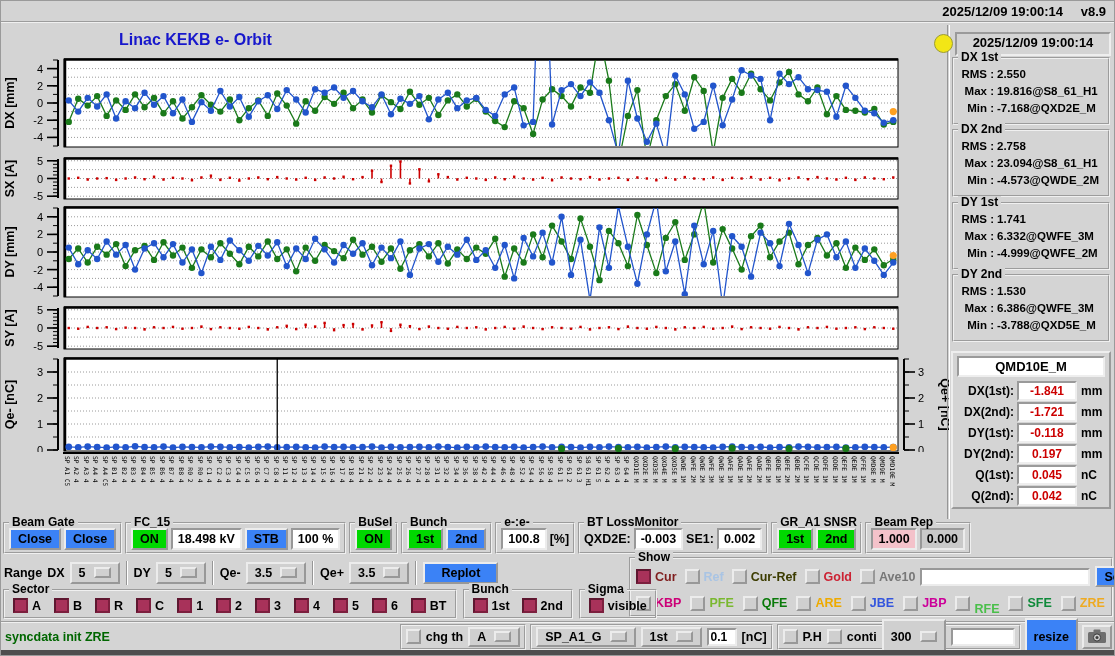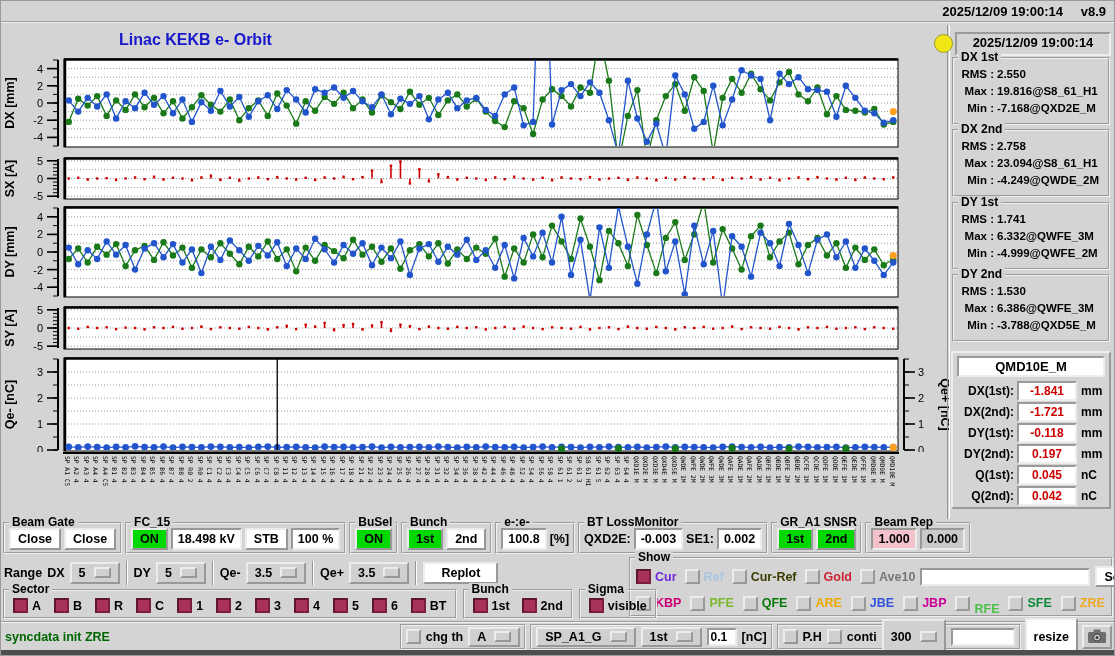--- a/index.html
+++ b/index.html
@@ -38,21 +38,21 @@
   .qmdtitle{border:2px inset #eee;background:#fff;text-align:center;font:bold 13px "Liberation Sans",sans-serif;
             padding:1px 0;margin:0 1px 4px;}
   .qrow{display:flex;align-items:center;margin:2px 0;height:19px;}
   .qlab{width:58px;text-align:right;font:bold 12px "Liberation Sans",sans-serif;margin-right:3px;}
   .qval{width:56px;border:2px inset #eee;background:#fff;color:#cc0000;text-align:center;
         font:bold 12px "Liberation Sans",sans-serif;padding:1px 0;}
   .qunit{font:bold 12px "Liberation Sans",sans-serif;margin-left:4px;}
   
   .grp{position:relative;border:2px groove #f0f0f0;display:flex;align-items:center;gap:3px;
        padding:4px 4px 3px 4px;height:32px;box-sizing:border-box;background:#d4d4d4;}
-  .btn{appearance:none;border:2px outset #ececec;background:#ffffff;font:bold 12.5px "Liberation Sans",sans-serif;
+  .btn{appearance:none;border:2px outset #ececec;background:#3b82f6;font:bold 12.5px "Liberation Sans",sans-serif;
        padding:2px 7px;height:22px;white-space:nowrap;color:#000;}
   .btn.green{background:#00d800;}
   .val{border:2px inset #ececec;background:#fff;font:bold 12.5px "Liberation Sans",sans-serif;
        padding:2px 5px;height:22px;box-sizing:border-box;text-align:center;white-space:nowrap;}
   .val.gray{background:#c9c9c9;}
   .val.pink{background:#f4c2ca;}
   .lab{font:bold 12.5px "Liberation Sans",sans-serif;white-space:nowrap;}
   .opt{border:2px outset #ececec;background:#d0d0d0;display:inline-flex;align-items:center;gap:8px;
        padding:2px 7px;height:22px;box-sizing:border-box;font:bold 12.5px "Liberation Sans",sans-serif;cursor:default;}
   .opt .bar{width:13px;height:7px;border:2px outset #ececec;background:#d0d0d0;}
@@ -1225,21 +1225,21 @@
   <div class="sgrp" id="sg1">
     <span class="gtitle">DX 1st</span>
     <div class="srow"><span class="slab">RMS :</span><span>2.550</span></div>
     <div class="srow"><span class="slab">Max :</span><span>19.816@S8_61_H1</span></div>
     <div class="srow"><span class="slab">Min :</span><span>-7.168@QXD2E_M</span></div>
   </div>
   <div class="sgrp" id="sg2">
     <span class="gtitle">DX 2nd</span>
     <div class="srow"><span class="slab">RMS :</span><span>2.758</span></div>
     <div class="srow"><span class="slab">Max :</span><span>23.094@S8_61_H1</span></div>
-    <div class="srow"><span class="slab">Min :</span><span>-4.249@QWDE_2M</span></div>
+    <div class="srow"><span class="slab">Min :</span><span>-4.573@QWDE_2M</span></div>
   </div>
   <div class="sgrp" id="sg3">
     <span class="gtitle">DY 1st</span>
     <div class="srow"><span class="slab">RMS :</span><span>1.741</span></div>
     <div class="srow"><span class="slab">Max :</span><span>6.332@QWFE_3M</span></div>
     <div class="srow"><span class="slab">Min :</span><span>-4.999@QWFE_2M</span></div>
   </div>
   <div class="sgrp" id="sg4">
     <span class="gtitle">DY 2nd</span>
     <div class="srow"><span class="slab">RMS :</span><span>1.530</span></div>
@@ -1360,21 +1360,21 @@
     <button class="btn" style="padding:2px 16px">Replot</button>
   </div>
 
   <div class="showbox">
     <span class="gtitle">Show</span>
     <div class="showrow">
       <span style="display:inline-flex;gap:8px;align-items:center;">
 
       <span class="pair">
           <span class="cb checked"></span>
-          <span class="cl" style="color: #6d28d9;">Cur</span>
+          <span class="cl" style="color: #7f1d1d;">Cur</span>
         </span>
           <span class="pair">
           <span class="cb"></span>
           <span class="cl" style="color: rgb(169, 196, 228);">Ref</span>
         </span>
           <span class="pair">
           <span class="cb"></span>
           <span class="cl" style="color: rgb(60, 60, 0);">Cur-Ref</span>
         </span>
           <span class="pair">

